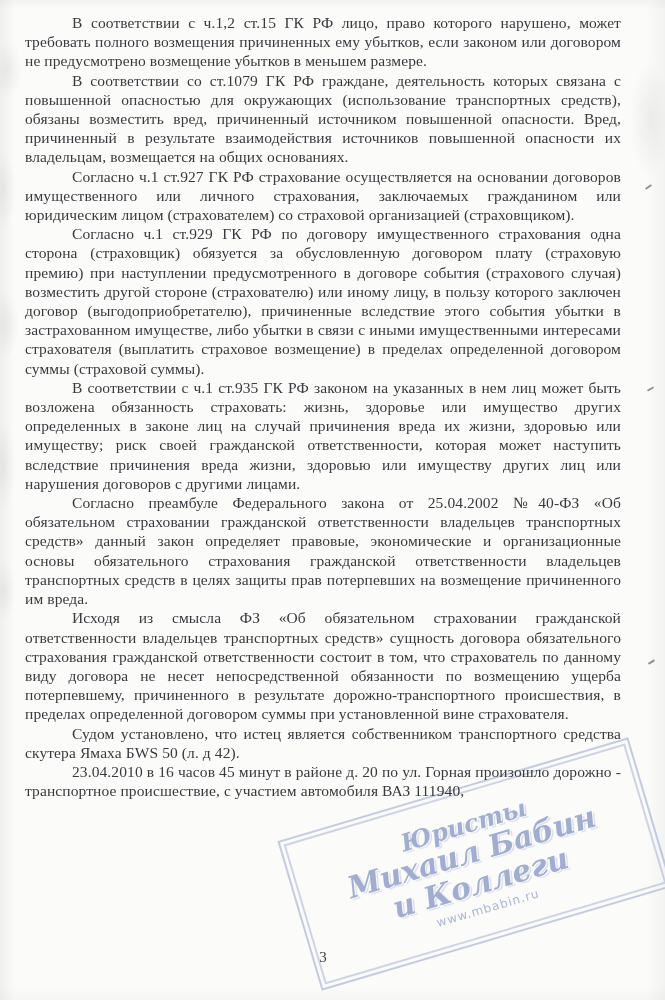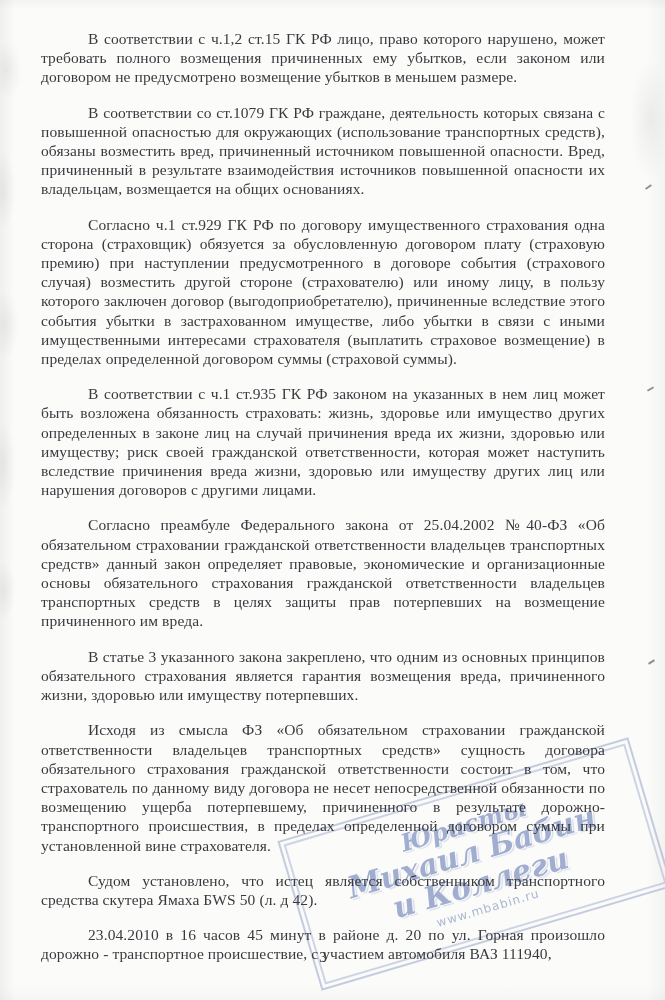--- a/index.html
+++ b/index.html
@@ -17,21 +17,21 @@
     background:
       linear-gradient(to right, rgba(90,90,88,0.07), rgba(90,90,88,0) 14px),
       linear-gradient(to left, rgba(90,90,88,0.05), rgba(90,90,88,0) 18px),
       linear-gradient(to bottom, rgba(90,90,88,0.05), rgba(90,90,88,0) 10px),
       linear-gradient(to top, rgba(90,90,88,0.04), rgba(90,90,88,0) 14px);
   }
   .content {
     position:absolute; left:25px; right:44px; top:13px; z-index:2;
   }
   .content p {
-    margin:16px;
+    margin:0;
     text-align:justify;
     text-indent:47px;
     font-size:15.5px;
     line-height:19.2px;
     color:#393a3f;
     letter-spacing:0.1px;
   }
   .page-number {
     position:absolute; top:949px; left:25px; width:596px; z-index:2;
     text-align:center; font-size:15px; color:#3c3d42;
@@ -85,24 +85,24 @@
       <div class="stamp-title">Юристы</div>
       <div class="stamp-name">Михаил Бабин</div>
       <div class="stamp-name">и Коллеги</div>
       <div class="stamp-url">www.mbabin.ru</div>
     </div>
   </div>
 
   <div class="content">
     <p>В соответствии с ч.1,2 ст.15 ГК РФ лицо, право которого нарушено, может требовать полного возмещения причиненных ему убытков, если законом или договором не предусмотрено возмещение убытков в меньшем размере.</p>
     <p>В соответствии со ст.1079 ГК РФ граждане, деятельность которых связана с повышенной опасностью для окружающих (использование транспортных средств), обязаны возместить вред, причиненный источником повышенной опасности. Вред, причиненный в результате взаимодействия источников повышенной опасности их владельцам, возмещается на общих основаниях.</p>
+    <p>Согласно ч.1 ст.927 ГК РФ страхование осуществляется на основании договоров имущественного или личного страхования, заключаемых гражданином или юридическим лицом (страхователем) со страховой организацией (страховщиком).</p>
     <p>Согласно ч.1 ст.929 ГК РФ по договору имущественного страхования одна сторона (страховщик) обязуется за обусловленную договором плату (страховую премию) при наступлении предусмотренного в договоре события (страхового случая) возместить другой стороне (страхователю) или иному лицу, в пользу которого заключен договор (выгодоприобретателю), причиненные вследствие этого события убытки в застрахованном имуществе, либо убытки в связи с иными имущественными интересами страхователя (выплатить страховое возмещение) в пределах определенной договором суммы (страховой суммы).</p>
     <p>В соответствии с ч.1 ст.935 ГК РФ законом на указанных в нем лиц может быть возложена обязанность страховать: жизнь, здоровье или имущество других определенных в законе лиц на случай причинения вреда их жизни, здоровью или имуществу; риск своей гражданской ответственности, которая может наступить вследствие причинения вреда жизни, здоровью или имуществу других лиц или нарушения договоров с другими лицами.</p>
     <p>Согласно преамбуле Федерального закона от 25.04.2002 №40-ФЗ «Об обязательном страховании гражданской ответственности владельцев транспортных средств» данный закон определяет правовые, экономические и организационные основы обязательного страхования гражданской ответственности владельцев транспортных средств в целях защиты прав потерпевших на возмещение причиненного им вреда.</p>
-    <p>В статье 3 указанного закона закреплено, что одним из основных принципов обязательного страхования является гарантия возмещения вреда, причиненного жизни, здоровью или имуществу потерпевших.</p>
     <p>Исходя из смысла ФЗ «Об обязательном страховании гражданской ответственности владельцев транспортных средств» сущность договора обязательного страхования гражданской ответственности состоит в том, что страхователь по данному виду договора не несет непосредственной обязанности по возмещению ущерба потерпевшему, причиненного в результате дорожно-транспортного происшествия, в пределах определенной договором суммы при установленной вине страхователя.</p>
     <p>Судом установлено, что истец является собственником транспортного средства скутера Ямаха БWS 50 (л. д 42).</p>
     <p>23.04.2010 в 16 часов 45 минут  в районе д. 20 по ул. Горная произошло дорожно - транспортное происшествие, с участием автомобиля ВАЗ 111940,</p>
   </div>
 
   <div class="page-number">3</div>
 
   <div class="smudge s1"></div>
   <div class="smudge s2"></div>
   <div class="smudge s3"></div>

